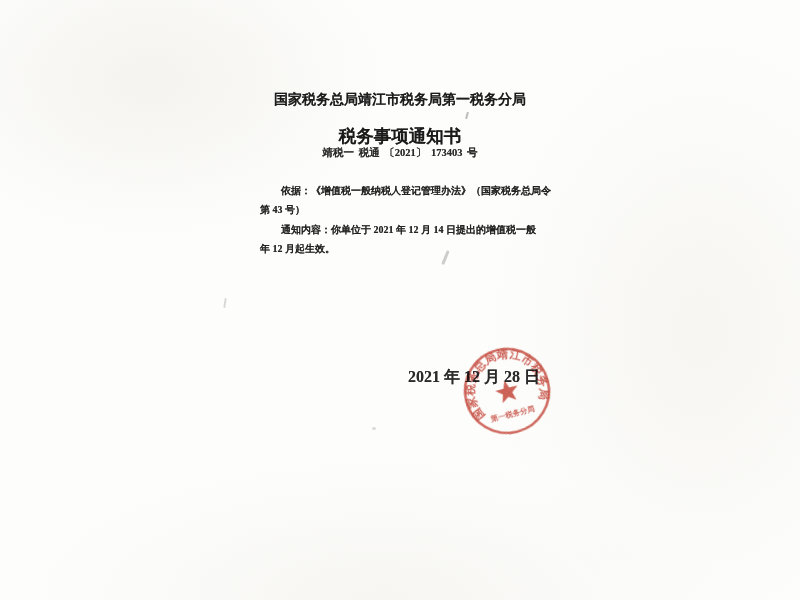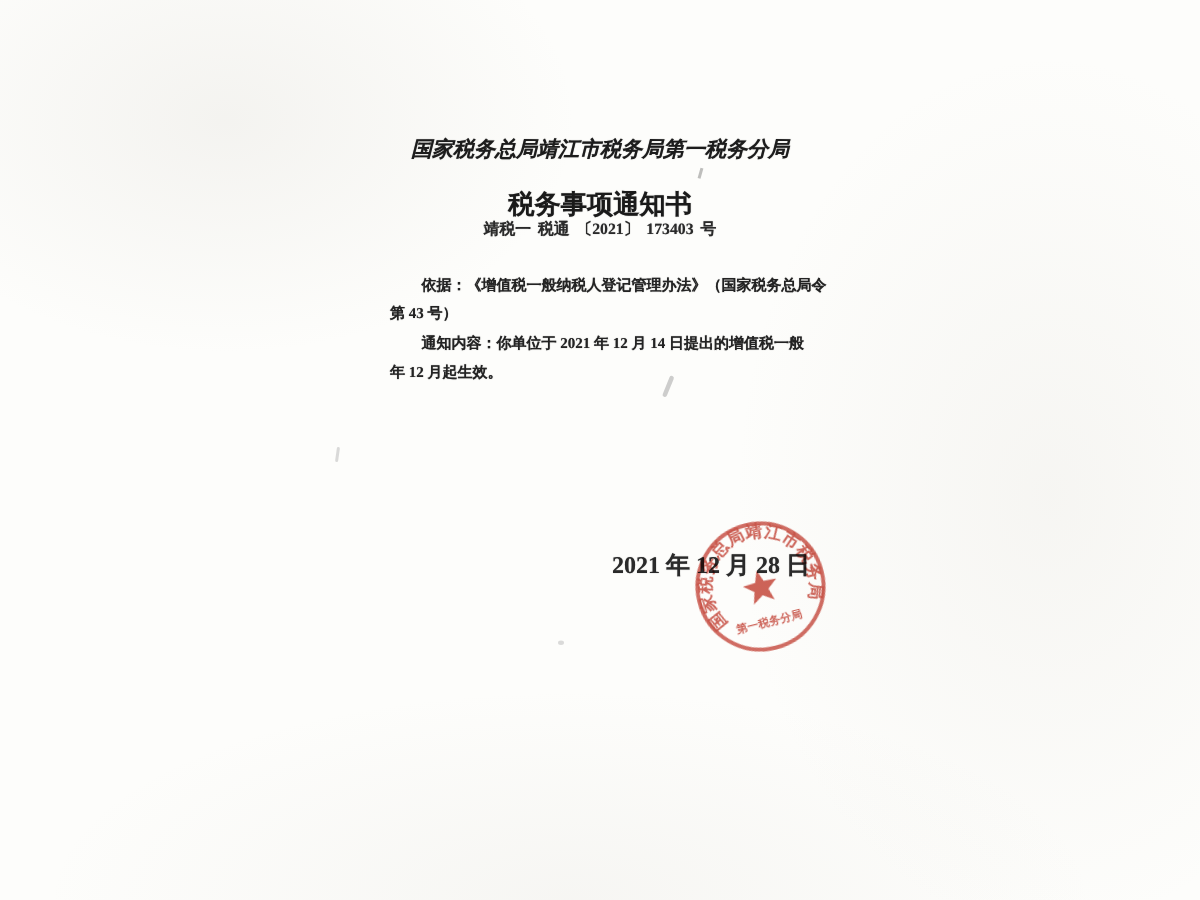--- a/index.html
+++ b/index.html
@@ -18,21 +18,20 @@
     color: #242424;
   }
   .txt { text-shadow: 0 0 .6px rgba(25,25,25,.55); font-weight: bold; }
 
   .agency {
     position: absolute; left: 0; right: 0; top: 91px;
     text-align: center;
     font-family: "Liberation Sans", "DejaVu Sans", sans-serif;
     font-weight: 700; font-size: 14px; letter-spacing: 0;
     color: #1c1c1c;
-    font-style: italic;
   }
   .notice-title {
     position: absolute; left: 0; right: 0; top: 112px;
     text-align: center;
     font-family: "Liberation Sans", "DejaVu Sans", sans-serif;
     font-weight: 700; font-size: 17.5px;
     color: #1a1a1a;
     margin-top: 12px;
   }
   .doc-number {

